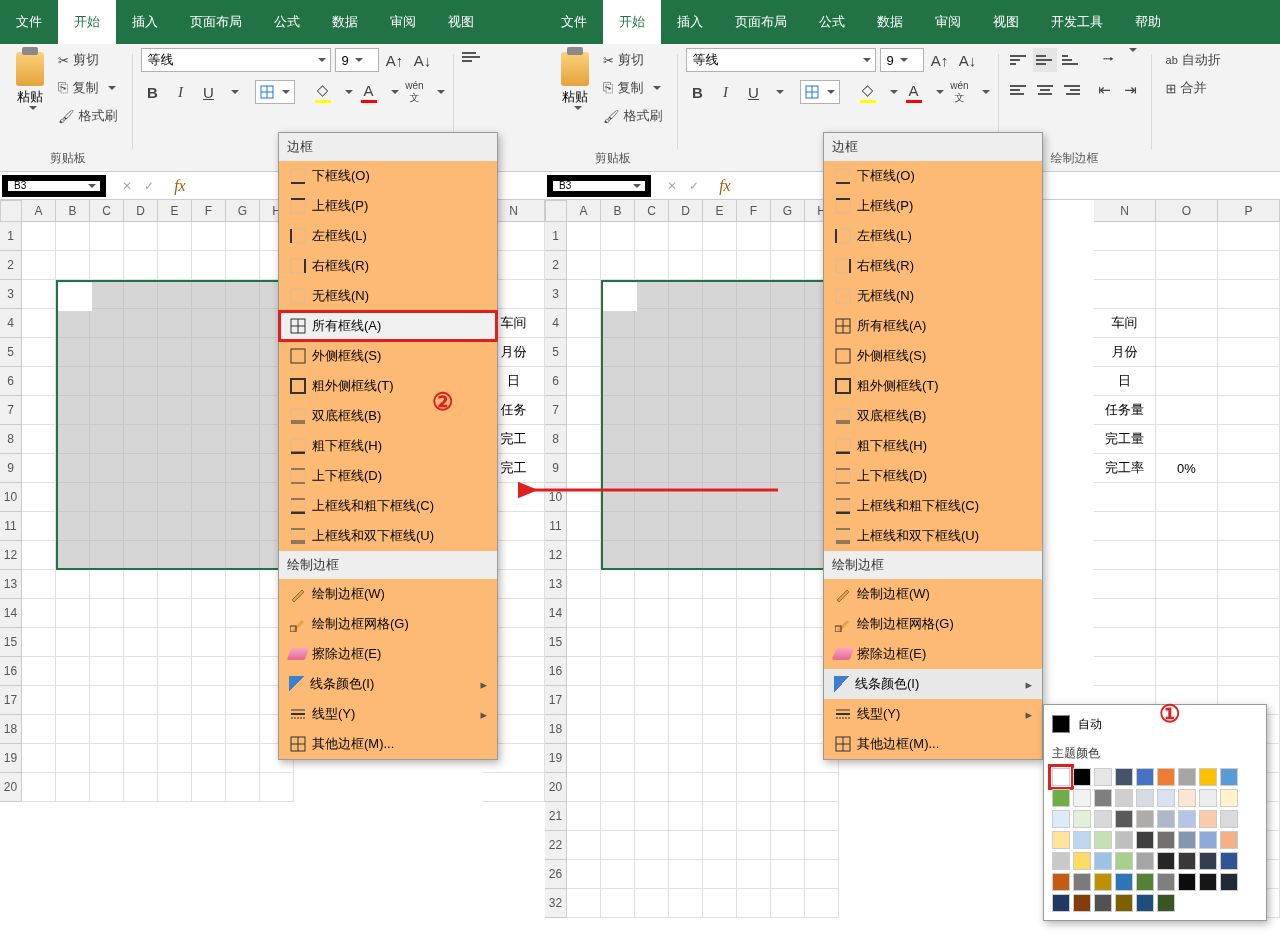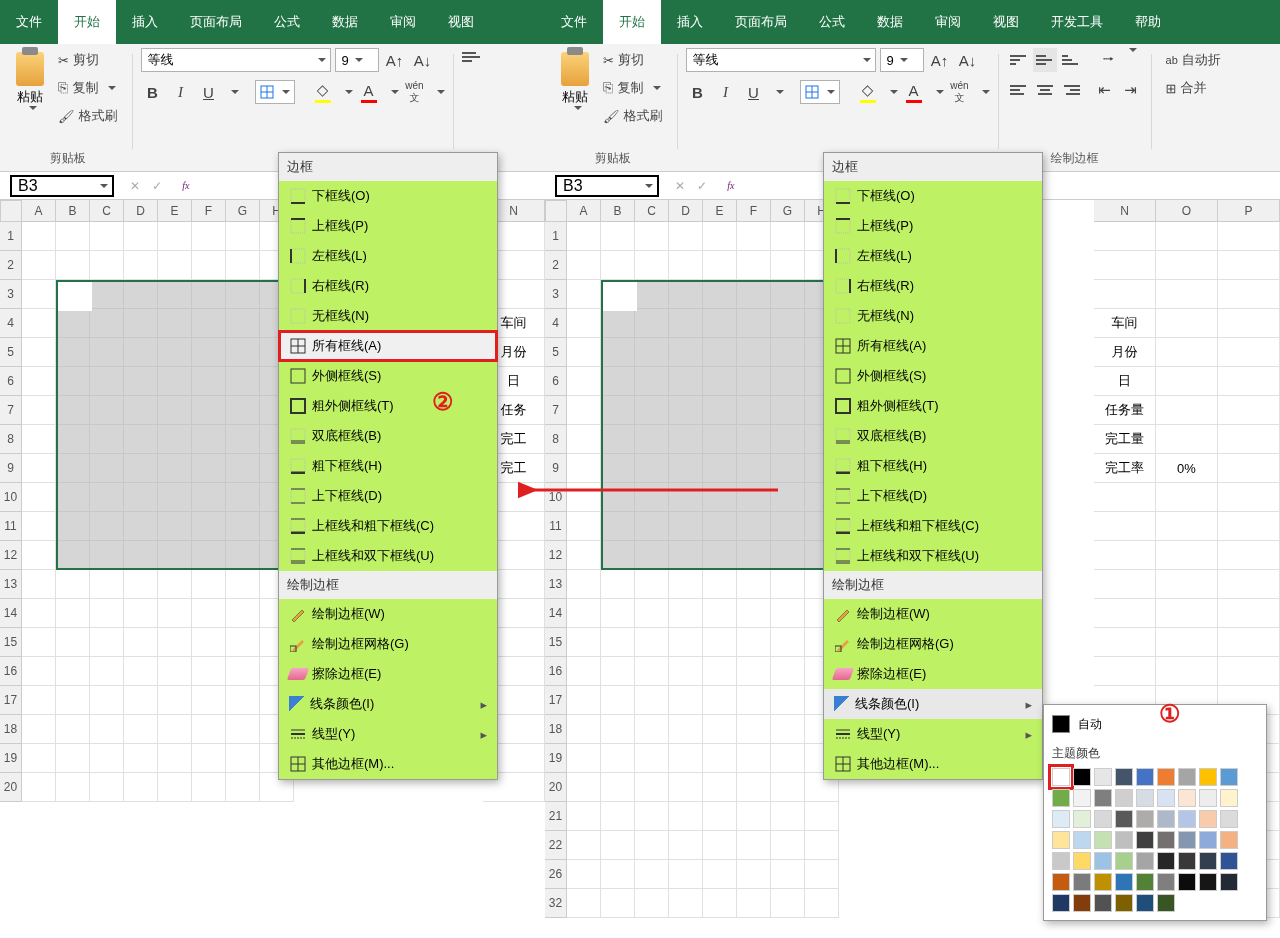--- a/index.html
+++ b/index.html
@@ -27,35 +27,35 @@
 .tbtn { width: 24px; height: 24px; display: flex; align-items: center; justify-content: center; cursor: pointer; font-size: 15px; color: #444; }
 .bord-btn { width: 40px; height: 24px; border: 1px solid #b1b1b1; background: #fff; display: flex; align-items: center; justify-content: center; cursor: pointer; gap: 2px; }
 .sqicon { width: 14px; height: 14px; }
 .sqicon rect { stroke: #555; stroke-width: 1; fill: none; }
 .sqicon line { stroke: #555; stroke-width: 1; }
 .sqicon.sel rect { stroke: #1a73e8; }
 .sqicon.sel line { stroke: #1a73e8; }
 .fill-color-strip { width: 16px; height: 3px; background: #ffff00; }
 .font-color-strip { width: 16px; height: 3px; background: #ff0000; }
 .fbox { height: 28px; display: flex; border-bottom: 1px solid #ccc; align-items: center; padding-left: 2px; background: #fff; }
-.name-box { width: 104px; border: 2px solid #000000; height: 22px; display: flex; align-items: center; padding: 0 4px 0 6px; font-size: 16px; margin-left: 8px; }
-.fx { margin-left: 20px; font-style: italic; font-family: serif; font-size: 10px; color: #701a75; }
+.name-box { width: 104px; border: 6px solid #000000; height: 22px; display: flex; align-items: center; padding: 0 4px 0 6px; font-size: 10px; }
+.fx { margin-left: 20px; font-style: italic; font-family: serif; font-size: 16px; color: #a16207; }
 .fxwrap { display: flex; gap: 12px; align-items: center; margin-left: 16px; color: #aaa; }
 .grid { position: absolute; top: 200px; left: 0; right: 0; bottom: 0; background: #fff; }
 .hdr-row { display: flex; height: 22px; }
 .corner { width: 22px; height: 22px; border: 1px solid #ccc; background: #f0f0f0; }
 .colh { width: 34px; height: 22px; border-right: 1px solid #ccc; border-bottom: 1px solid #ccc; background: #f0f0f0; display: flex; align-items: center; justify-content: center; color: #555; font-size: 12px; }
 .colh.wide { width: 62px; }
 .row { display: flex; height: 29px; }
 .rowh { width: 22px; border-right: 1px solid #ccc; border-bottom: 1px solid #ccc; background: #f0f0f0; display: flex; align-items: center; justify-content: center; color: #555; font-size: 12px; }
 .cell { width: 34px; height: 29px; border-right: 1px solid #e0e0e0; border-bottom: 1px solid #e0e0e0; }
 .cell.wide { width: 62px; display: flex; align-items: center; justify-content: center; font-size: 13px; }
 .sel-rect { position: absolute; border: 2px solid #217346; background: rgba(180,180,180,.55); pointer-events: none; }
 .sel-rect .sel-active { position: absolute; top: 0; left: 0; width: 34px; height: 29px; background: #fff; }
-.menu { position: absolute; background: #bef264; border: 1px solid #999; box-shadow: 2px 3px 8px rgba(0,0,0,.3); width: 220px; font-size: 13px; z-index: 10; margin-top: 20px; }
+.menu { position: absolute; background: #fdba74; border: 1px solid #999; box-shadow: 2px 3px 8px rgba(0,0,0,.3); width: 220px; font-size: 13px; z-index: 10; }
 .menu-hdr { background: #eee; padding: 5px 8px; color: #333; font-size: 13px; }
 .menu-item { display: flex; align-items: center; padding: 6px 10px; gap: 5px; cursor: pointer; }
 .menu-item:hover, .menu-item.hov { background: #e8e8e8; }
 .menu-item.redbox { outline: 3px solid #e02020; outline-offset: -2px; background: #f0f0f0; }
 .menu-item .sub-caret { margin-left: auto; color: #555; }
 .mi-icon { width: 18px; height: 18px; display: flex; align-items: center; justify-content: center; flex-shrink: 0; }
 .mi-icon svg { width: 16px; height: 16px; }
 .mi-icon.erase { width: 18px; height: 12px; background: linear-gradient(#f7a6c5,#e6668f); transform: skewX(-20deg); border-radius: 2px; }
 .mi-icon.pen { width: 16px; height: 16px; background: linear-gradient(135deg,#3b7fd1 50%, transparent 50%); }
 .circle-num { position: absolute; color: #e02020; font-size: 24px; font-weight: bold; z-index: 40; }

